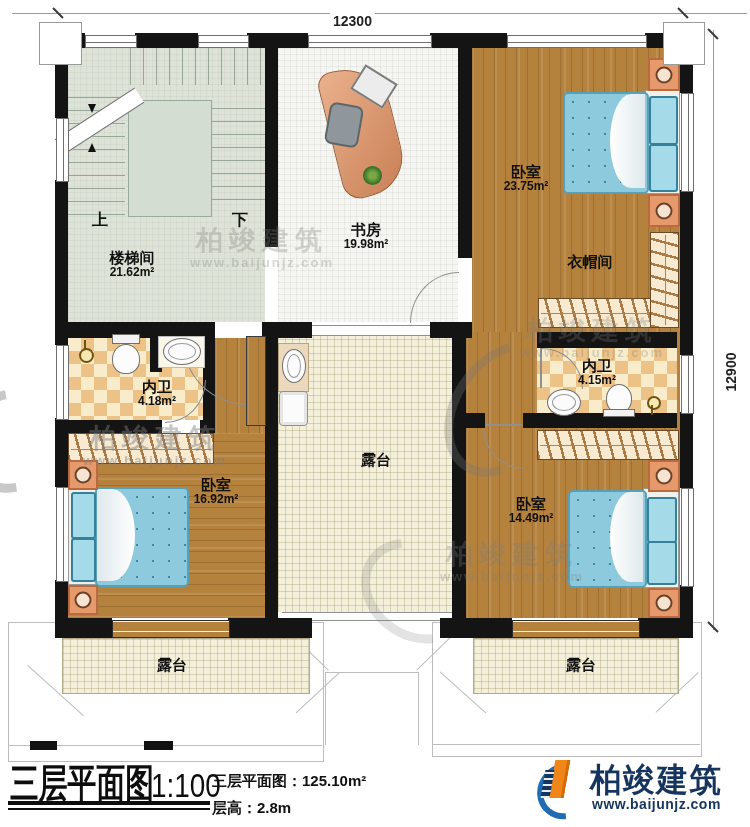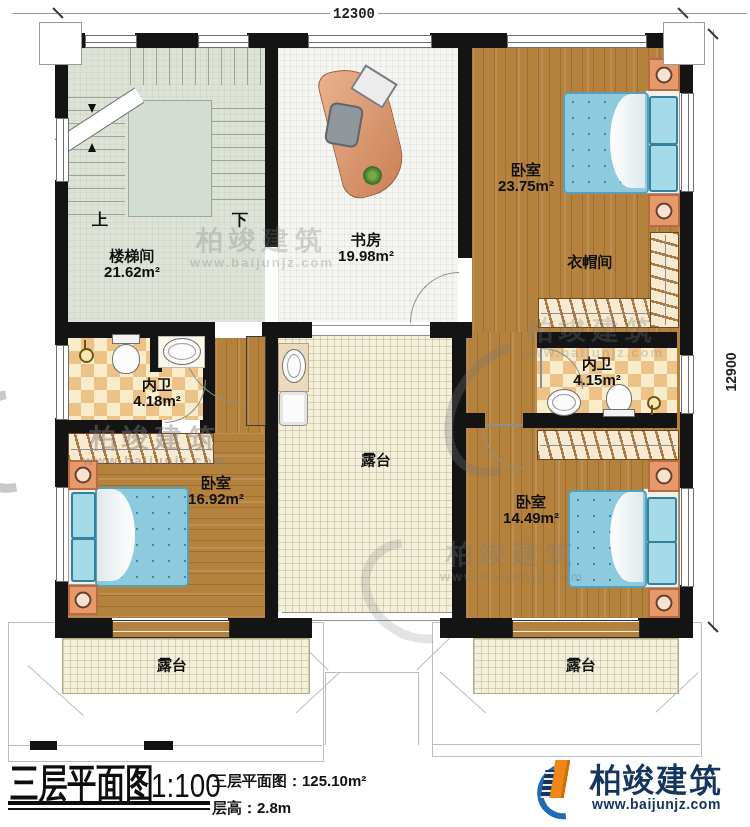--- a/index.html
+++ b/index.html
@@ -59,21 +59,21 @@
   .toilet-bowl{border-radius:50% 50% 46% 46%;background:#fcfcfc;border:1px solid #6f6f6f;}
   .toilet-tank{background:#f2f2f2;border:1px solid #6f6f6f;}
   .towel{border-radius:50%;background:#f7e7b0;border:2px solid #6d5312;}
   
   .treads-h{background-image:repeating-linear-gradient(0deg,#97a697 0 1px,transparent 1px 13px);}
   .treads-v{background-image:repeating-linear-gradient(90deg,#97a697 0 1px,transparent 1px 13px);}
   .landing{background:#d4ddd1;border:1px solid #9aab9b;}
   
   .rlabel{transform:translate(-50%,-50%);text-align:center;color:#101010;white-space:nowrap;line-height:1.05;}
   .rlabel .nm{font-size:15px;font-weight:bold;}
-  .rlabel .ar{font-size:15px;font-weight:bold;}
+  .rlabel .ar{font-size:12px;font-weight:bold;}
   .dimtext{font-size:14px;font-weight:bold;color:#222;background:#fff;padding:0 3px;}
   .dimline{background:#9a9a9a;}
   .tick{width:14px;height:2px;background:#3a3a3a;transform:rotate(45deg);}
   .cornerbox{background:#fff;border:1px solid #9a9a9a;}
   .updown{font-size:16px;font-weight:bold;color:#111;}
   
   .wmark{transform:translate(-50%,-50%);text-align:center;color:#7d7d7d;white-space:nowrap;line-height:1.1;}
   .wmark .big{font-size:27px;font-weight:bold;letter-spacing:6px;}
   .wmark .sml{font-size:13px;font-weight:bold;letter-spacing:2px;}
   .wmarc{border:9px solid #777;border-radius:50%;border-top-color:transparent;border-right-color:transparent;transform:rotate(35deg);}
@@ -234,21 +234,21 @@
 <div class="abs" style="left:363px;top:166px;width:19px;height:19px;border-radius:50%;background:radial-gradient(#79a843 25%,#2f6b28 70%);"></div>
 
 <div class="abs" style="left:278px;top:343px;width:29px;height:47px;background:#ead9bd;border:1px solid #b8a57f;"></div>
 <div class="abs sink" style="left:282px;top:349px;width:22px;height:32px;"></div>
 <div class="abs" style="left:279px;top:391px;width:27px;height:33px;background:#fbfbfb;border:1px solid #8f8f8f;border-radius:4px;box-shadow:inset 0 0 0 3px #e5e5e5;"></div>
 
 <div class="abs rlabel" style="left:132px;top:264px;">
   <div class="nm">楼梯间</div>
     <div class="ar">21.62m²</div>
 </div>
-<div class="abs rlabel" style="left:366px;top:248px;">
+<div class="abs rlabel" style="left:366px;top:236px;">
   <div class="nm">书房</div>
     <div class="ar">19.98m²</div>
 </div>
 <div class="abs rlabel" style="left:526px;top:178px;">
   <div class="nm">卧室</div>
     <div class="ar">23.75m²</div>
 </div>
 <div class="abs rlabel" style="left:590px;top:262px;">
   <div class="nm">衣帽间</div>
 </div>
@@ -294,21 +294,21 @@
   <div class="big">柏竣建筑</div>
     <div class="sml">www.baijunjz.com</div>
 </div>
 <div class="abs wmarc" style="left:-38px;top:388px;width:80px;height:88px;opacity:.40;"></div>
 <div class="abs wmarc" style="left:452px;top:335px;width:88px;height:130px;opacity:.30;"></div>
 <div class="abs wmarc" style="left:358px;top:542px;width:100px;height:80px;opacity:.20;"></div>
 
 <div class="abs dimline" style="left:12px;top:13px;width:735px;height:1px;"></div>
 <div class="abs tick" style="left:51px;top:12px;"></div>
 <div class="abs tick" style="left:676px;top:12px;"></div>
-<div class="abs dimtext" style="left:330px;top:6px;font-family:Liberation Mono, monospace;">12300</div>
+<div class="abs dimtext" style="left:330px;top:13px;">12300</div>
 <div class="abs dimline" style="left:713px;top:30px;width:1px;height:600px;"></div>
 <div class="abs tick" style="left:706px;top:33px;"></div>
 <div class="abs tick" style="left:706px;top:626px;"></div>
 <div class="abs dimtext" style="left:698px;top:364px;width:60px;text-align:center;transform:rotate(-90deg);background:transparent;">12900</div>
 <div class="abs cornerbox" style="left:39px;top:22px;width:41px;height:41px;"></div>
 <div class="abs cornerbox" style="left:663px;top:22px;width:40px;height:41px;"></div>
 
 <div class="abs plan-title" style="left:10px;top:756px;">三层平面图</div>
 <div class="abs plan-scale" style="left:151px;top:766px;">1:100</div>
 <div class="abs" style="left:8px;top:801px;width:202px;height:4px;background:#0d0d0d;"></div>

